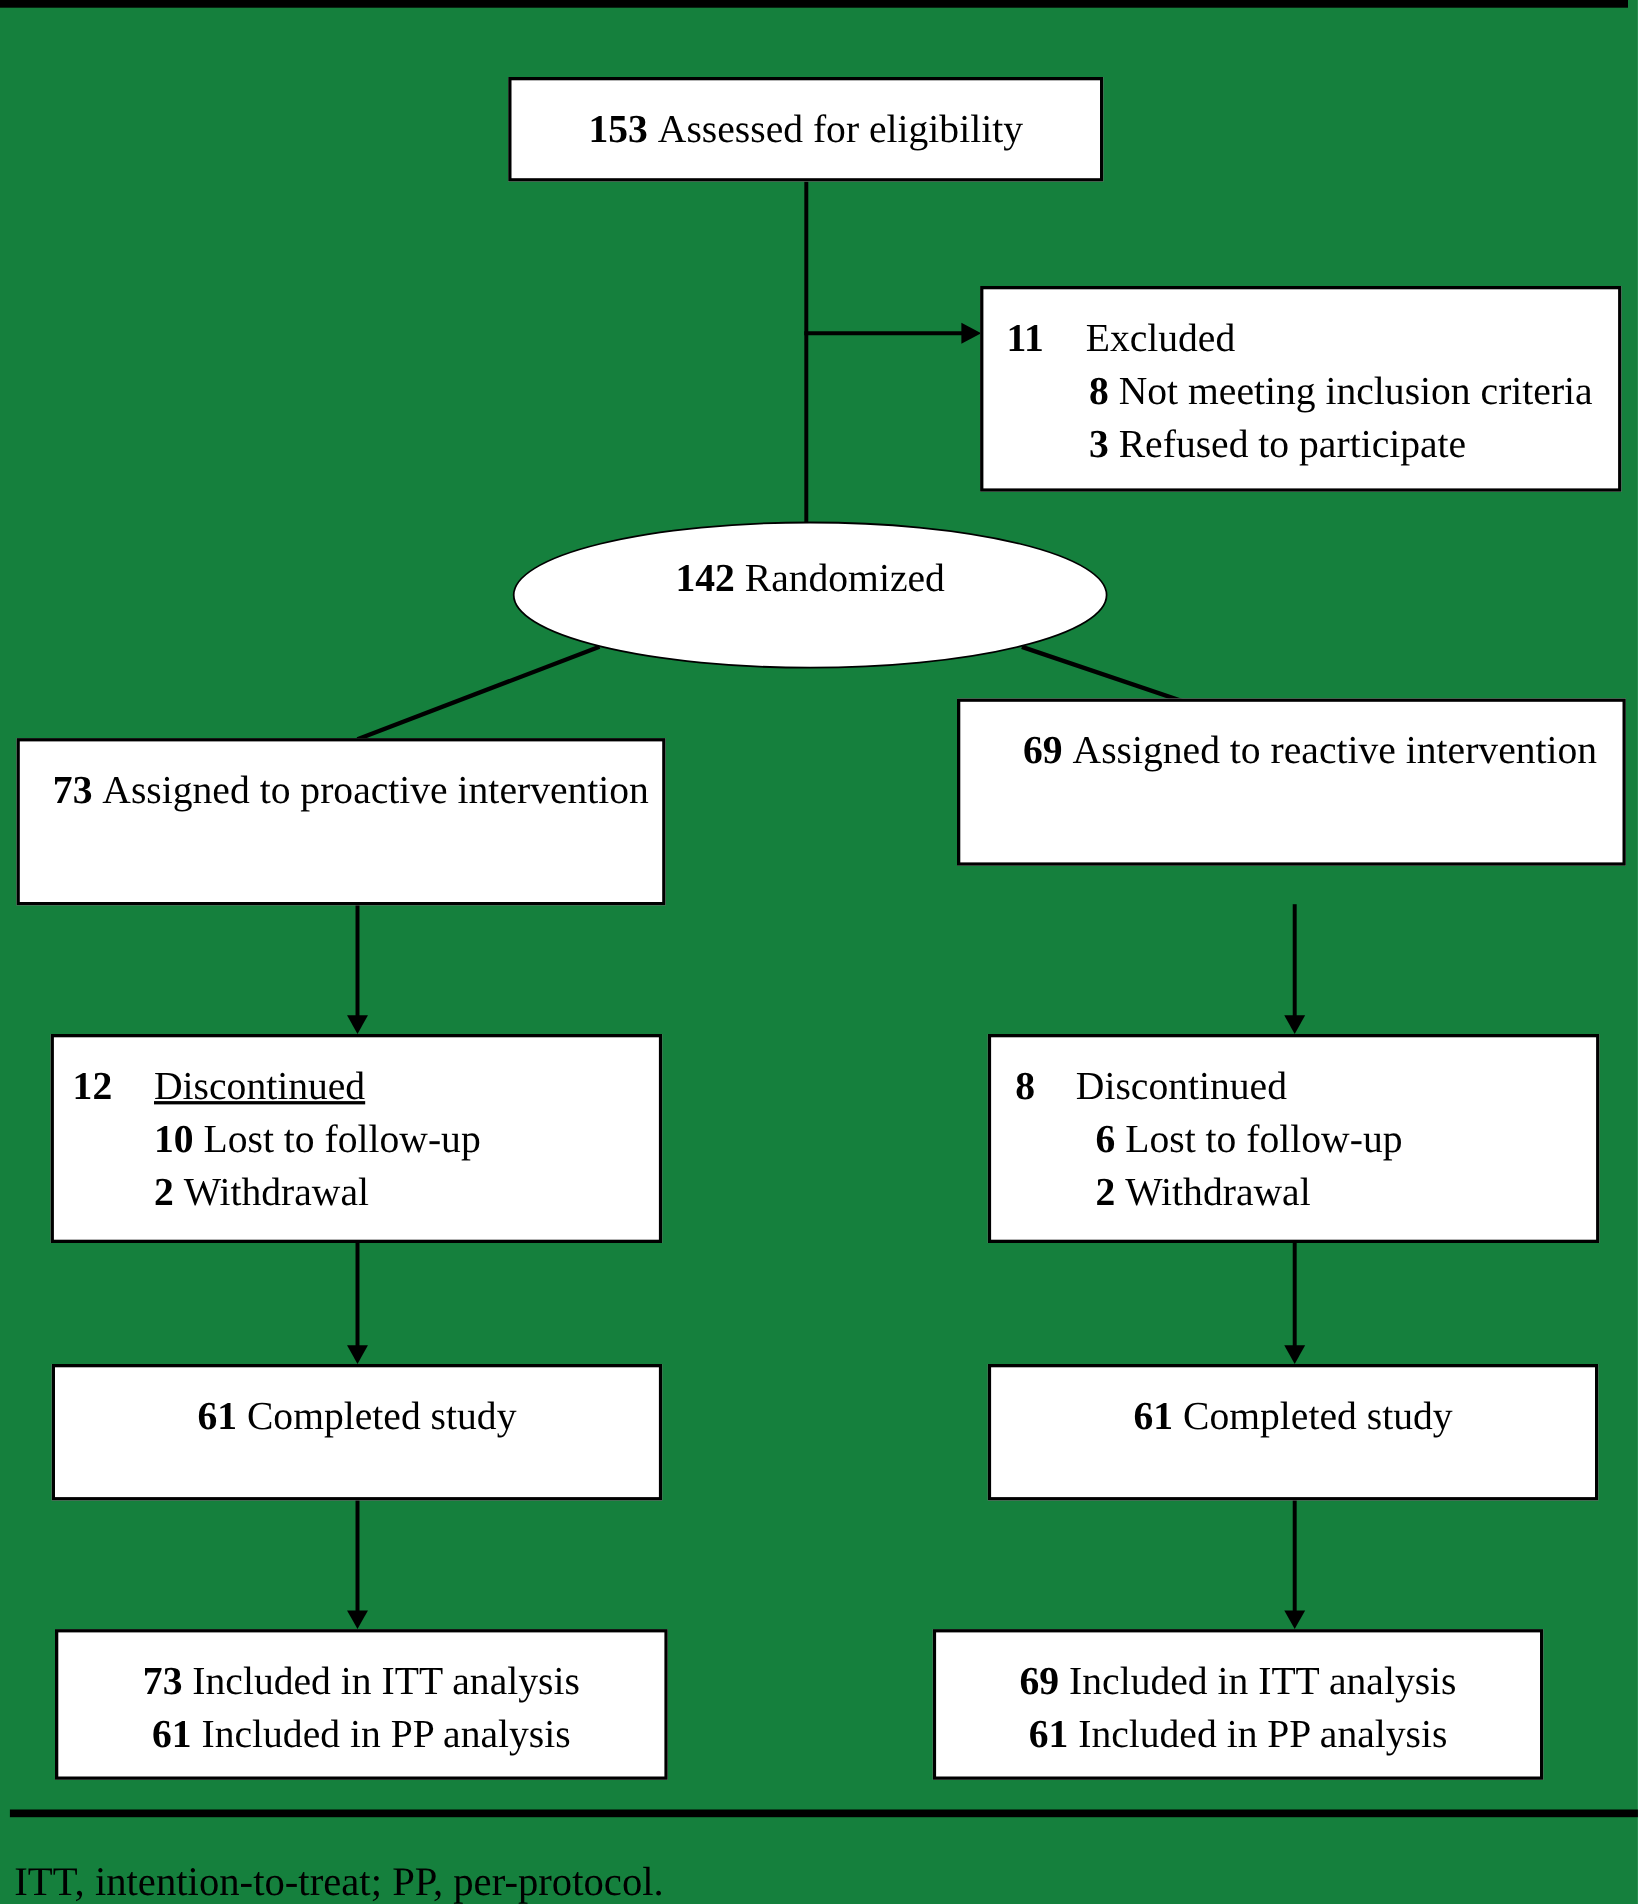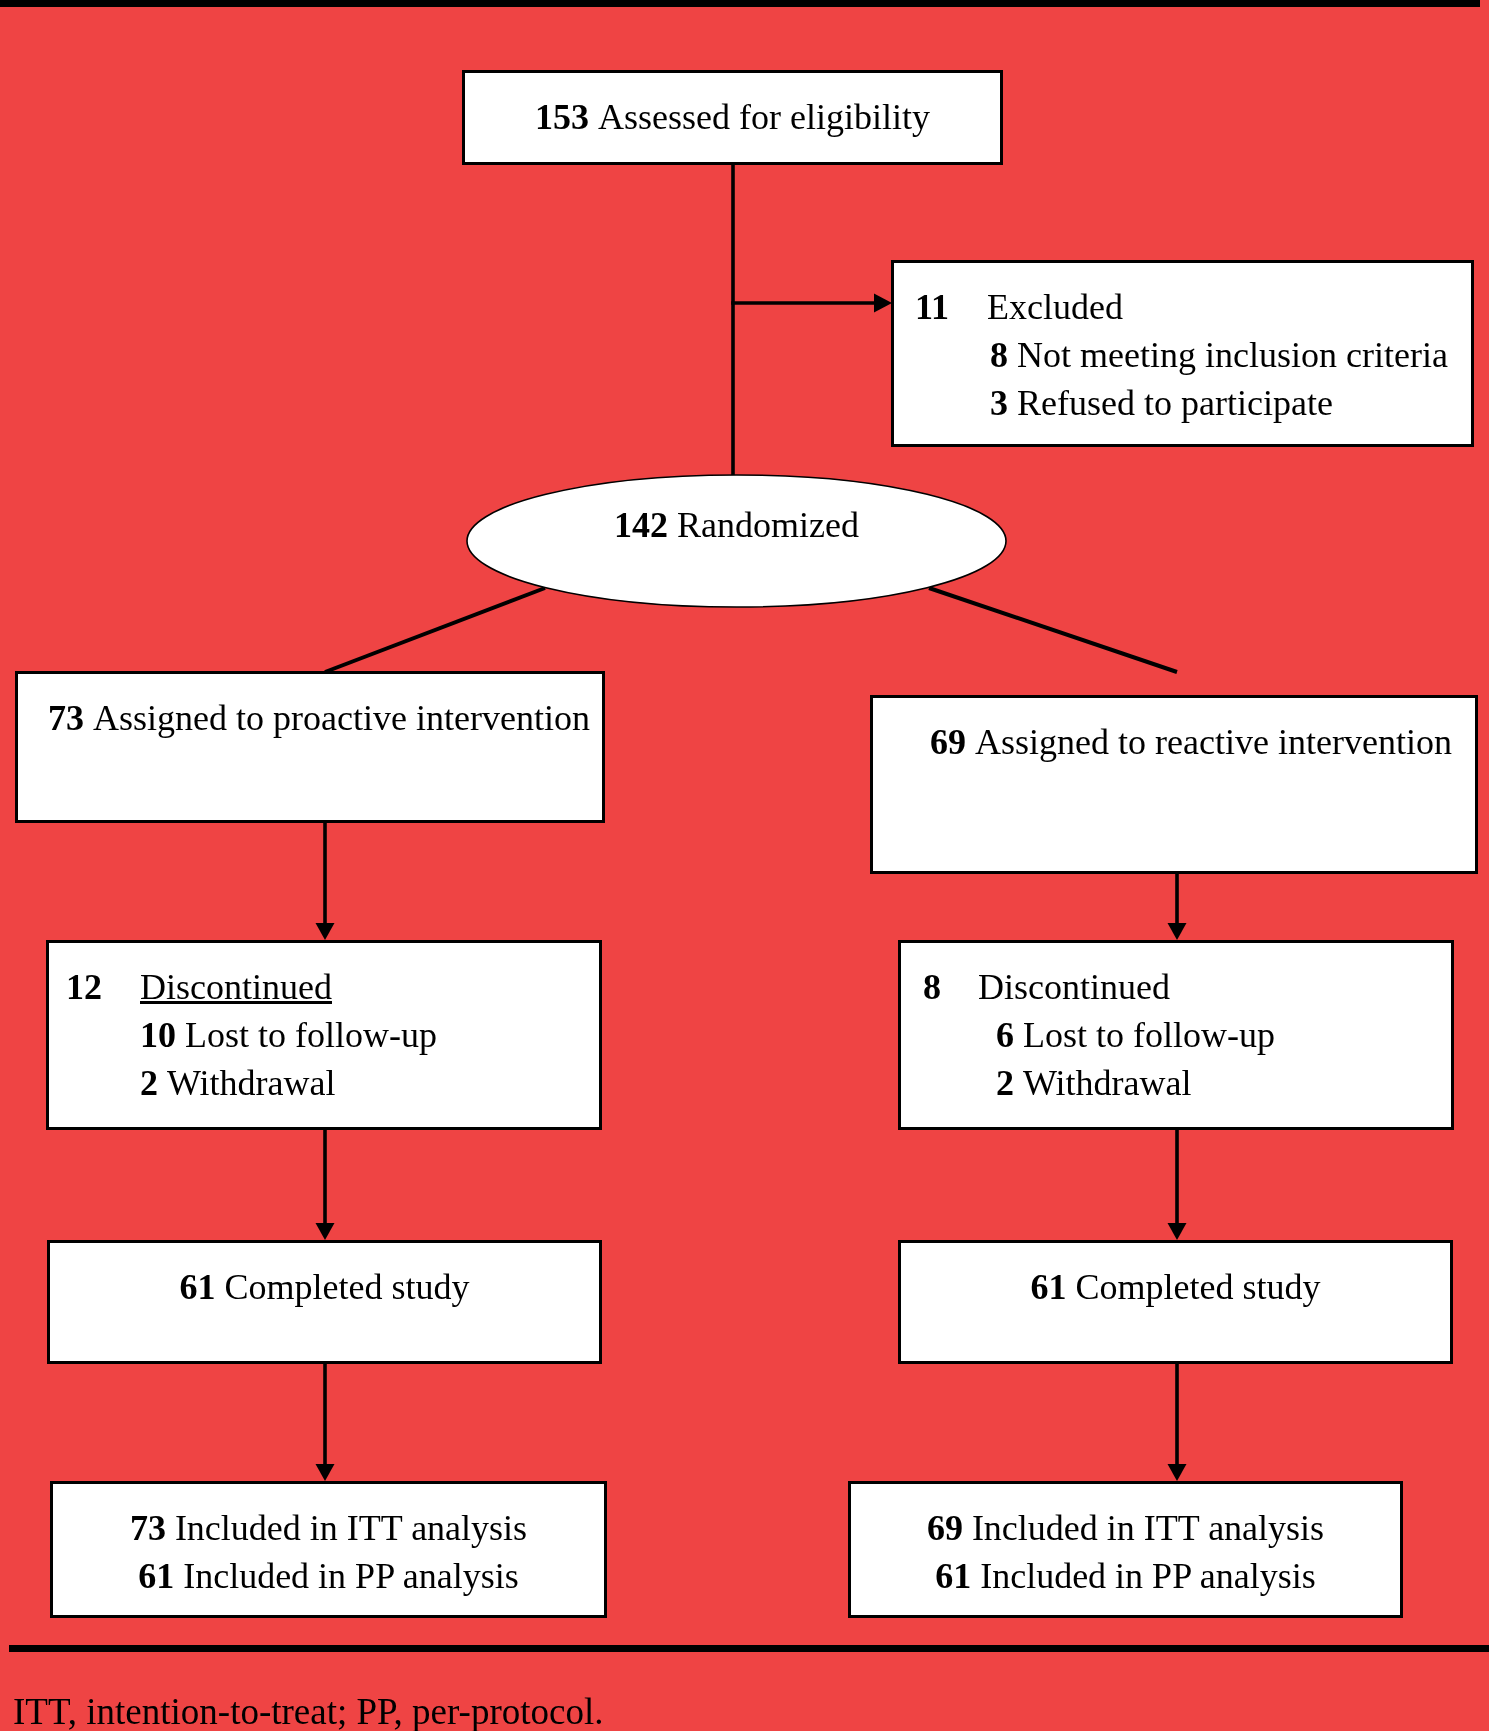--- a/index.html
+++ b/index.html
@@ -4,21 +4,21 @@
 <style>
   html, body {
     margin: 0;
     padding: 0;
     background: #ffffff;
   }
   #figure {
     position: relative;
     width: 1489px;
     height: 1731px;
-    background: #ef4444;
+    background: #15803d;
     font-family: "Liberation Serif", serif;
     font-size: 36px;
     line-height: 48px;
     color: #000000;
     overflow: hidden;
   }
   .rule {
     position: absolute;
     background: #000000;
   }
@@ -42,21 +42,21 @@
   .num { font-weight: bold; margin-right: 9px; }
   .num-tab {
     font-weight: bold;
     display: inline-block;
     margin-right: 0;
   }
   
   #box-assessed       { left: 462px; top: 70px;   width: 541px; height: 95px;  }
   #box-excluded       { left: 891px; top: 260px;  width: 583px; height: 187px; }
   #box-assigned-pro   { left: 15px;  top: 671px;  width: 590px; height: 152px; }
-  #box-assigned-re    { left: 870px; top: 695px;  width: 608px; height: 179px; }
+  #box-assigned-re    { left: 870px; top: 635px;  width: 608px; height: 152px; }
   #box-discont-pro    { left: 46px;  top: 940px;  width: 556px; height: 190px; }
   #box-discont-re     { left: 898px; top: 940px;  width: 556px; height: 190px; }
   #box-completed-pro  { left: 47px;  top: 1240px; width: 555px; height: 124px; }
   #box-completed-re   { left: 898px; top: 1240px; width: 555px; height: 124px; }
   #box-analysis-pro   { left: 50px;  top: 1481px; width: 557px; height: 137px; }
   #box-analysis-re    { left: 848px; top: 1481px; width: 555px; height: 137px; }
   
   #box-assigned-pro .line { padding-left: 18px; }
   #box-assigned-re  .line { padding-left: 34px; }
   #box-excluded .line-head { padding-left: 21px; }

